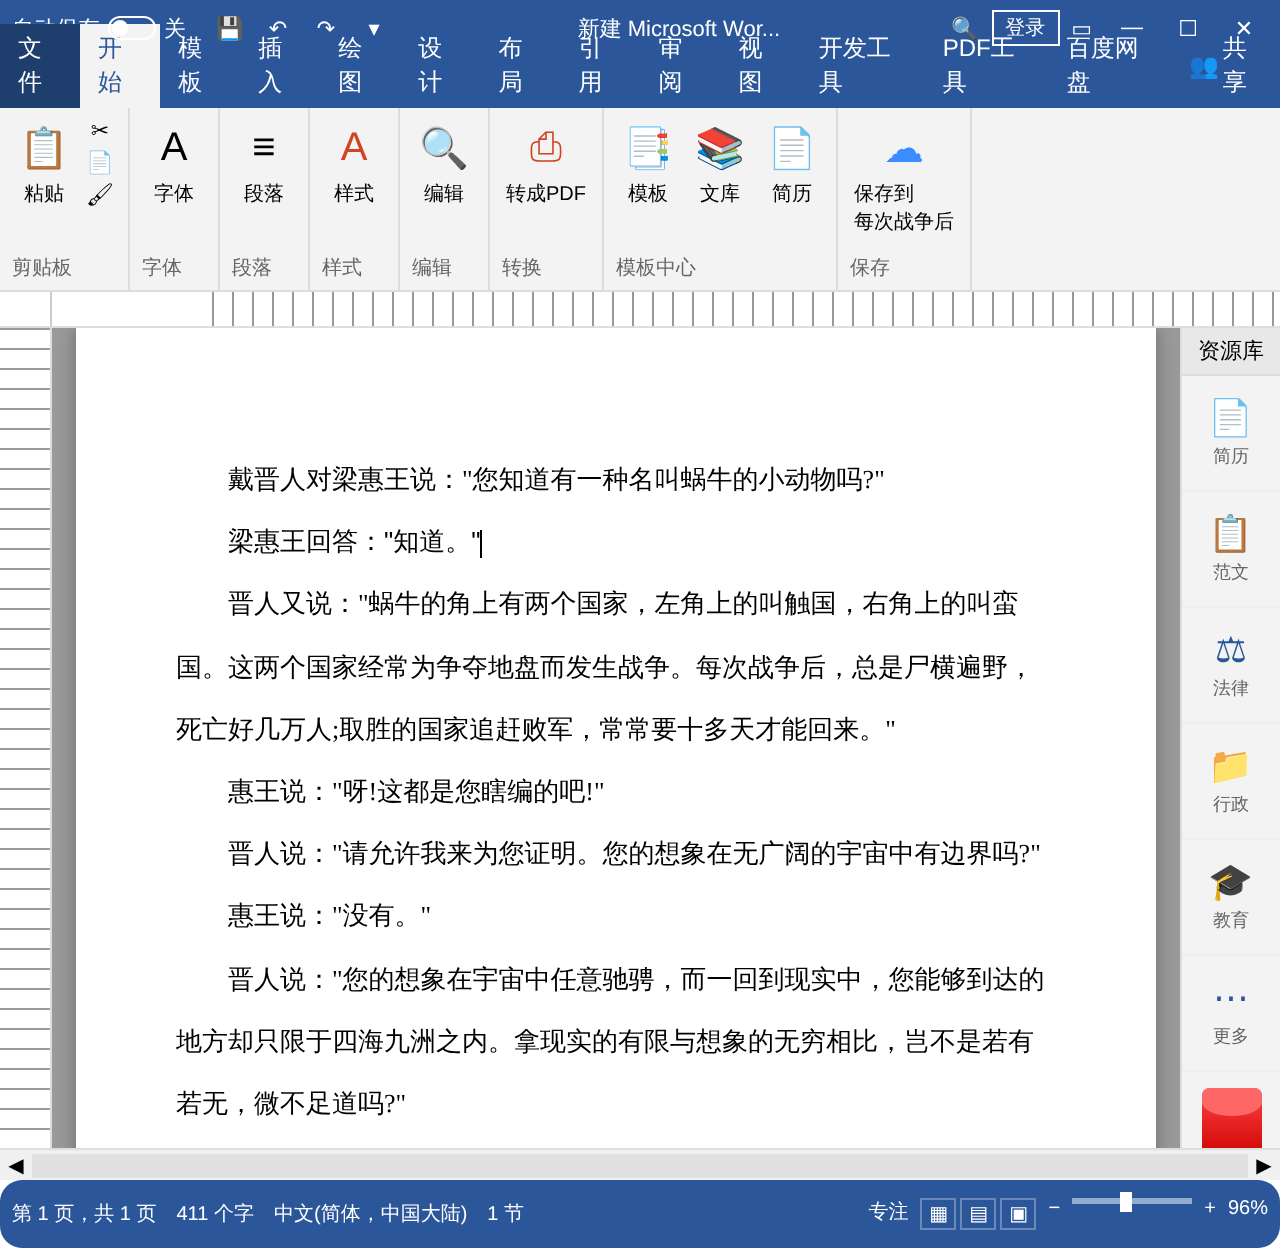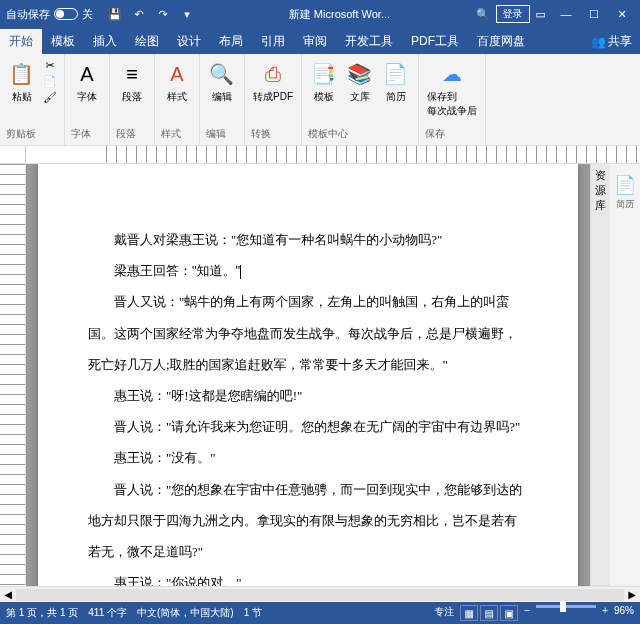--- a/index.html
+++ b/index.html
@@ -32,32 +32,32 @@
 .ruler-area { display: flex; height: 18px; background: #fff; border-bottom: 1px solid #ddd; }
 .ruler-corner { width: 26px; border-right: 1px solid #ccc; }
 .h-ruler { flex: 1; position: relative; background: #fff; font-size: 8px; color: #666; }
 .h-ruler .marks { position: absolute; left: 80px; right: 0; height: 100%; background: repeating-linear-gradient(to right, #999 0, #999 1px, transparent 1px, transparent 10px); }
 .content-area { flex: 1; display: flex; overflow: hidden; }
 .v-ruler { width: 26px; background: #fff; border-right: 1px solid #ddd; position: relative; font-size: 8px; color: #666; }
 .v-ruler .marks { position: absolute; top: 0; bottom: 0; width: 100%; background: repeating-linear-gradient(to bottom, #999 0, #999 1px, transparent 1px, transparent 10px); }
 .doc-viewport { flex: 1; background: #999; overflow: auto; position: relative; }
 .page { background: #fff; margin: 0 auto; width: 540px; min-height: 800px; padding: 60px 50px; box-shadow: 0 0 8px rgba(0,0,0,0.3); }
 .page p { font-size: 13px; line-height: 2.4; color: #000; font-family: SimSun, serif; text-indent: 2em; }
-.side-panel { width: 50px; background: #f3f3f3; border-left: 1px solid #ddd; display: flex; flex-direction: row; }
+.side-panel { width: 50px; background: #f3f3f3; border-left: 1px solid #ddd; display: flex; flex-direction: column; }
 .side-panel .header { padding: 4px; font-size: 11px; text-align: center; border-bottom: 1px solid #ddd; background: #e8e8e8; }
 .side-item { padding: 10px 4px; text-align: center; cursor: pointer; border-bottom: 1px solid #eee; }
 .side-item .ico { font-size: 18px; color: #2b579a; }
 .side-item .txt { font-size: 9px; color: #666; margin-top: 2px; }
 .red-packet { margin-top: auto; padding: 8px; text-align: center; }
 .red-packet .pkt { width: 30px; height: 36px; background: linear-gradient(#ff4444, #cc0000); border-radius: 4px; margin: 0 auto; position: relative; }
 .red-packet .pkt::before { content: ""; position: absolute; top: 0; left: 0; right: 0; height: 14px; background: #ff6666; border-radius: 4px 4px 50% 50%; }
 .scroll-h { height: 16px; background: #f0f0f0; border-top: 1px solid #ddd; display: flex; align-items: center; }
 .scroll-h .track { flex: 1; height: 12px; background: #e0e0e0; position: relative; }
 .scroll-h .arrow { width: 16px; text-align: center; cursor: pointer; font-size: 10px; }
-.statusbar { height: 22px; background: #2b579a; color: #fff; display: flex; align-items: center; font-size: 10px; padding: 0 6px; gap: 10px; }
+.statusbar { height: 34px; background: #2b579a; color: #fff; display: flex; align-items: center; font-size: 10px; padding: 0 6px; gap: 10px; border-radius: 11px; }
 .statusbar .right { margin-left: auto; display: flex; align-items: flex-start; gap: 6px; }
 .view-btns { display: flex; gap: 2px; }
 .view-btns span { width: 18px; height: 16px; display: flex; align-items: center; justify-content: center; cursor: pointer; border: 1px solid rgba(255,255,255,0.3); }
 .zoom-slider { width: 60px; height: 3px; background: rgba(255,255,255,0.5); position: relative; }
 .zoom-slider::after { content: ""; position: absolute; width: 6px; height: 10px; background: #fff; top: -3px; left: 40%; }
 .cursor-line { display: inline-block; width: 1px; height: 14px; background: #000; vertical-align: middle; }
 </style>
 </head>
 <body>
 
@@ -80,28 +80,30 @@
     <span>▭</span>
     <div class="win-btns">
       <span>—</span>
       <span>☐</span>
       <span>✕</span>
     </div>
   </div>
 </div>
 
 <div class="menubar">
+  <div class="tab file-tab">文件</div>
   <div class="tab active">开始</div>
   <div class="tab">模板</div>
   <div class="tab">插入</div>
   <div class="tab">绘图</div>
   <div class="tab">设计</div>
   <div class="tab">布局</div>
   <div class="tab">引用</div>
   <div class="tab">审阅</div>
+  <div class="tab">视图</div>
   <div class="tab">开发工具</div>
   <div class="tab">PDF工具</div>
   <div class="tab">百度网盘</div>
   <div class="share">
     <span>👥</span>
     <span>共享</span>
   </div>
 </div>
 
 <div class="ribbon">

